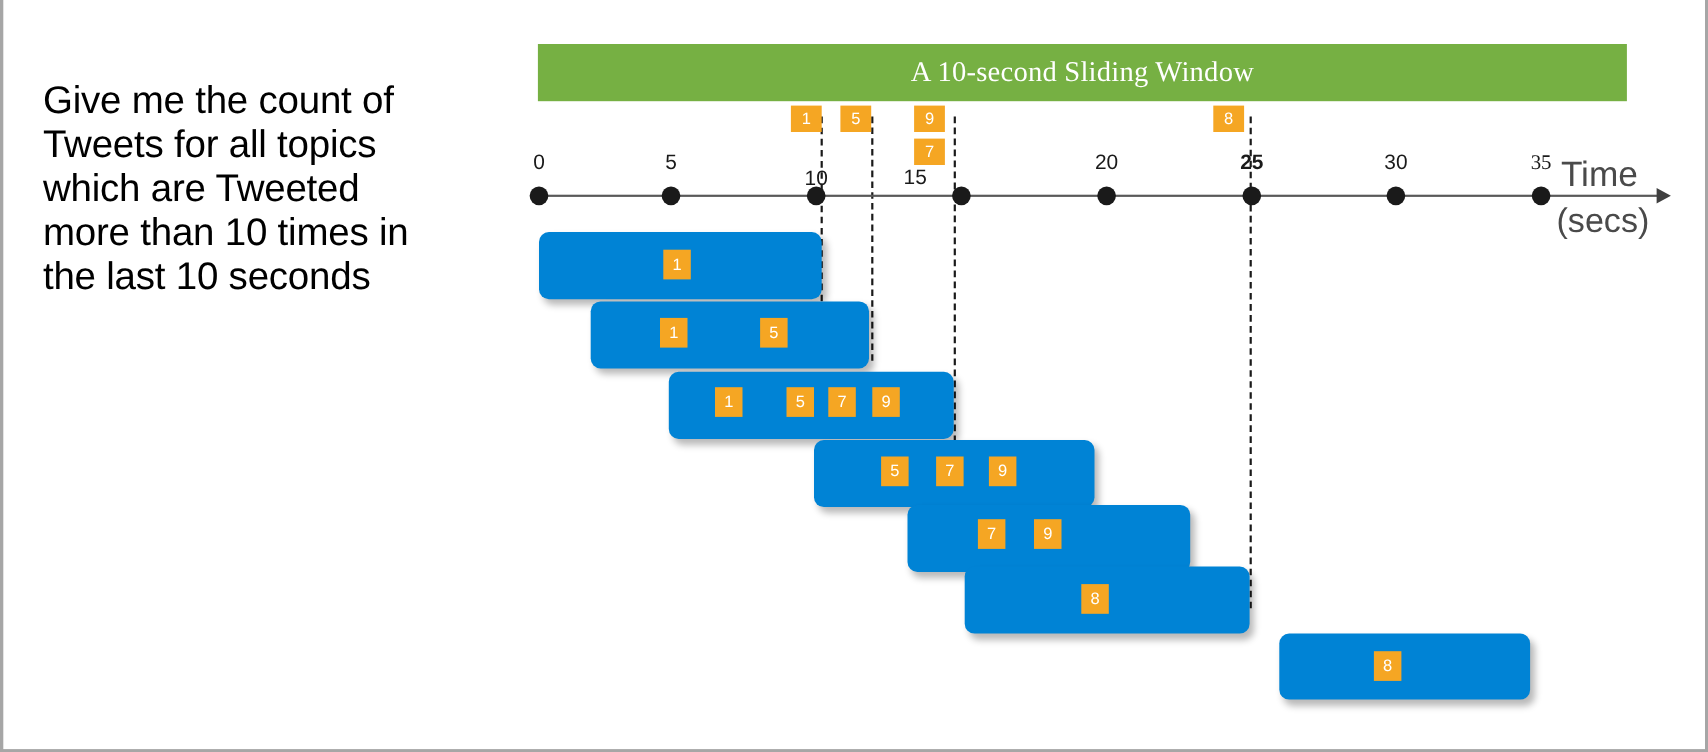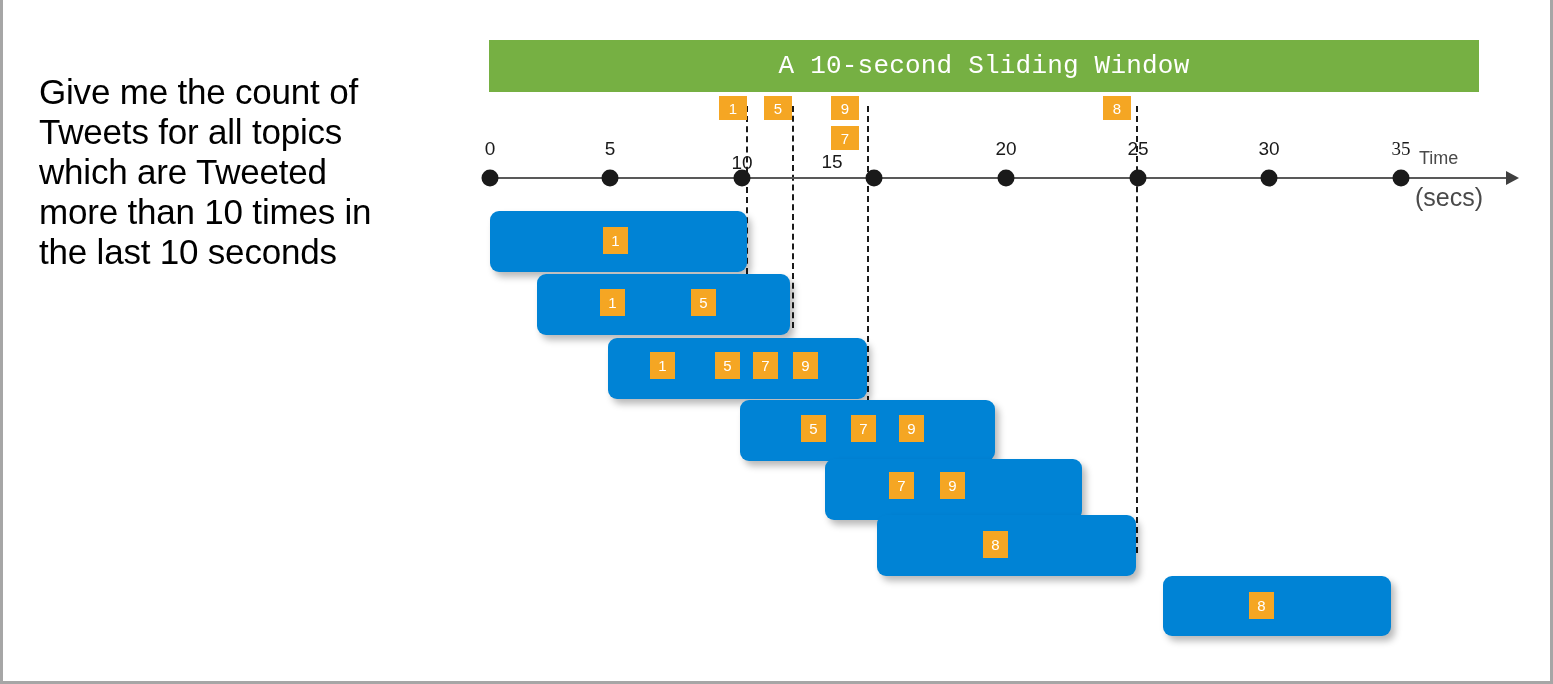--- a/index.html
+++ b/index.html
@@ -48,21 +48,21 @@
   #window-banner-label {
     position: absolute;
     left: 0;
     top: 0;
     width: 100%;
     height: 52px;
     line-height: 52px;
     text-align: center;
     color: #ffffff;
     font-size: 26px;
-    font-family: Liberation Mono, monospace;
+    font-family: Liberation Serif, serif;
     letter-spacing: 0.2px;
   }
 
   
   #timeline-axis {
     position: absolute;
     left: 487px;
     top: 177px;
     width: 1025px;
     height: 2px;
@@ -93,30 +93,30 @@
     transform: translateX(-50%);
     color: #1a1a1a;
     font-size: 19px;
     font-family: "Liberation Sans", sans-serif;
   }
   #axis-title {
     position: absolute;
     left: 1416px;
     top: 144px;
     color: #4a4a4a;
-    font-size: 18px;
+    font-size: 32px;
     font-family: "Liberation Sans", sans-serif;
     line-height: 28px;
   }
   #axis-units {
     position: absolute;
     left: 1412px;
     top: 183px;
     color: #4a4a4a;
-    font-size: 25px;
+    font-size: 31px;
     font-family: "Liberation Sans", sans-serif;
   }
 
   
   .guide-line {
     position: absolute;
     width: 0;
     border-left: 2px dashed #1a1a1a;
   }
 
@@ -189,21 +189,21 @@
       <div class="tick-label" style="left: 487px;">0</div>
       <div class="tick-dot" style="left: 607px;"></div>
       <div class="tick-label" style="left: 607px;">5</div>
       <div class="tick-dot" style="left: 739px;"></div>
       <div class="tick-label" style="left: 739px; margin-top: 14px;">10</div>
       <div class="tick-dot" style="left: 871px;"></div>
       <div class="tick-label" style="left: 829px; margin-top: 13px;">15</div>
       <div class="tick-dot" style="left: 1003px;"></div>
       <div class="tick-label" style="left: 1003px;">20</div>
       <div class="tick-dot" style="left: 1135px;"></div>
-      <div class="tick-label" style="left: 1135px;">25</div>
+      <div class="tick-label" style="left: 1135px; font-weight: bold;">25</div>
       <div class="tick-dot" style="left: 1266px;"></div>
       <div class="tick-label" style="left: 1266px;">30</div>
       <div class="tick-dot" style="left: 1398px;"></div>
       <div class="tick-label" style="left: 1398px; font-family: Liberation Serif, serif;">35</div>
     </div>
 
   <div id="axis-title">Time</div>
   <div id="axis-units">(secs)</div>
 
   <div id="bars-layer">

